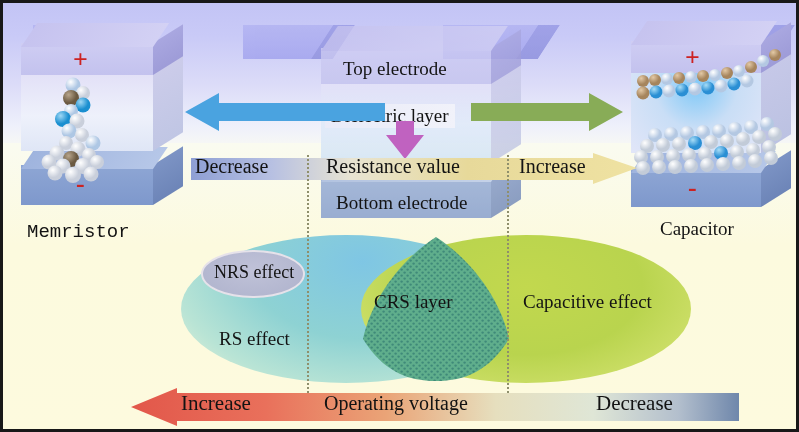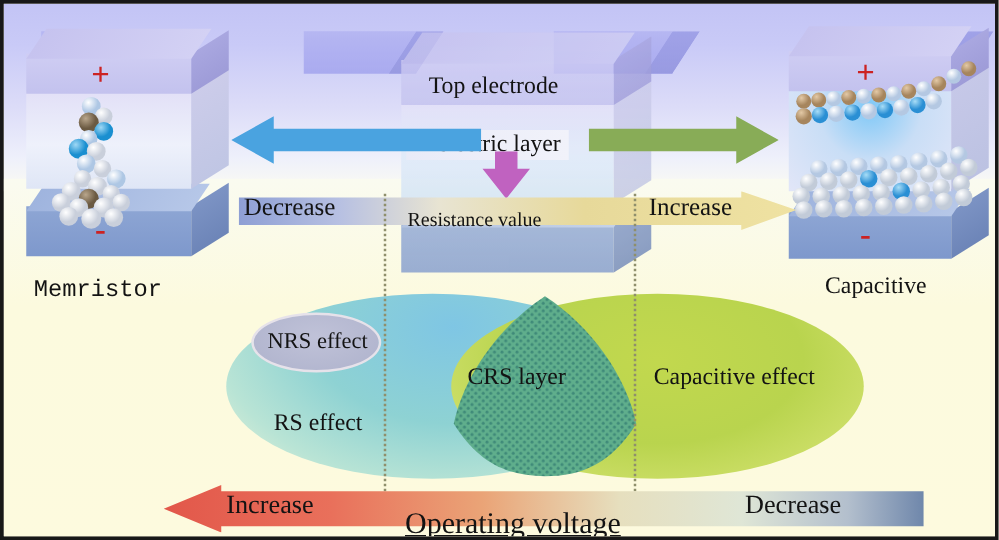--- a/index.html
+++ b/index.html
@@ -121,20 +121,21 @@
     <div class="top" style="top:132px;height:22px;background:linear-gradient(90deg,#9fb4de,#b6c7e8);"></div>
     <div class="face" style="top:55px;height:80px;background:linear-gradient(180deg,#e4e2f8,#dfeaf9 50%,#cfe2f6);"></div>
     <div class="side" style="left:170px;top:55px;height:80px;background:linear-gradient(180deg,#cbcbe9,#bfc5e3);"></div>
     <div class="face" style="top:20px;height:36px;background:linear-gradient(180deg,#cfcdf3,#c3c2ee);"></div>
     <div class="side" style="left:170px;top:20px;height:36px;background:linear-gradient(180deg,#a9a7e0,#9e9cd8);"></div>
     <div class="top" style="top:-2px;height:25px;"></div>
   </div>
 
   <div class="lab hl" style="left:334px;top:54px;font-size:19px;">Top electrode</div>
   <div class="lab hl" style="left:322px;top:101px;font-size:19px;background:linear-gradient(90deg,#e9ebf8,#f1f2fa);">Dielectric layer</div>
+  <div class="lab hl" style="left:327px;top:188px;font-size:19px;">Bottom electrode</div>
 
   <div class="dev" style="left:628px;top:24px;width:130px;height:180px;">
     <div class="face" style="top:142px;height:38px;background:linear-gradient(180deg,#8ea6d4,#7e98cc);"></div>
     <div class="side" style="left:130px;top:142px;height:38px;background:linear-gradient(180deg,#7c93c4,#6d85b8);"></div>
     <div class="top" style="top:124px;height:22px;background:linear-gradient(90deg,#9fb4de,#b6c7e8);"></div>
     <div class="face" style="top:44px;height:82px;background:radial-gradient(ellipse at 50% 18%,#7ec8f7 0%,#c9def6 45%,#e2e6f8 100%);"></div>
     <div class="side" style="left:130px;top:44px;height:82px;background:linear-gradient(180deg,#c6c8e8,#bcc2e2);"></div>
     <div class="face" style="top:14px;height:32px;background:linear-gradient(180deg,#cfcdf3,#c3c2ee);"></div>
     <div class="side" style="left:130px;top:14px;height:32px;background:linear-gradient(180deg,#a9a7e0,#9e9cd8);"></div>
     <div class="top" style="top:-6px;height:24px;"></div>
@@ -217,21 +218,21 @@
         <circle cx="52" cy="140" r="7" fill="url(#cW)"></circle>
           <circle cx="68" cy="139" r="7" fill="url(#cW)"></circle>
         <circle cx="84" cy="138" r="7" fill="url(#cW)"></circle>
           <circle cx="100" cy="137" r="7" fill="url(#cW)"></circle>
         <circle cx="116" cy="136" r="7" fill="url(#cW)"></circle>
           <circle cx="132" cy="134" r="7" fill="url(#cW)"></circle>
         <circle cx="148" cy="131" r="7" fill="url(#cW)"></circle>
       </g>
     </svg>
   </div>
-  <div class="lab" style="left:657px;top:215px;font-size:19px;">Capacitive</div>
+  <div class="lab" style="left:657px;top:215px;font-size:19px;">Capacitor</div>
 
   <svg class="arrow" style="left:182px;top:88px;" width="200" height="42">
     <polygon points="0,21 34,2 34,12 200,12 200,30 34,30 34,40" fill="#4aa3e0"></polygon>
   </svg>
 
   <svg class="arrow" style="left:468px;top:88px;" width="152" height="42">
     <polygon points="152,21 118,2 118,12 0,12 0,30 118,30 118,40" fill="#88ac57"></polygon>
   </svg>
 
   <svg class="arrow" style="left:381px;top:118px;" width="42" height="38">
@@ -244,21 +245,21 @@
         <stop offset="0" stop-color="#8e9fd4"></stop>
         <stop offset="0.18" stop-color="#b7c0e2"></stop>
         <stop offset="0.36" stop-color="#e8e4d2"></stop>
         <stop offset="0.62" stop-color="#e7d99a"></stop>
         <stop offset="1" stop-color="#efe2a2"></stop>
       </linearGradient>
     </defs>
     <polygon points="0,5 402,5 402,0 446,15 402,31 402,27 0,27" fill="url(#resg)"></polygon>
   </svg>
   <div class="lab" style="left:192px;top:152px;font-size:20px;">Decrease</div>
-  <div class="lab" style="left:323px;top:152px;font-size:16px;margin-top:13px;">Resistance value</div>
+  <div class="lab" style="left:323px;top:152px;font-size:20px;">Resistance value</div>
   <div class="lab" style="left:516px;top:152px;font-size:20px;">Increase</div>
 
   <div class="ell" style="left:178px;top:232px;width:330px;height:148px;
               background:radial-gradient(ellipse at 55% 18%,#7fc6e4 0%,#8ed2d3 45%,#b9e4d5 75%,#f2f5d8 100%);"></div>
   <div class="ell" style="left:358px;top:232px;width:330px;height:148px;
               background:radial-gradient(ellipse at 50% 35%,#c2d84e 0%,#b9d44e 50%,#cfe06b 82%,#eef0bd 100%);"></div>
 
   <svg style="position:absolute;left:358px;top:232px;" width="150" height="148">
     <defs>
       <pattern id="dots" width="6" height="6" patternUnits="userSpaceOnUse">
@@ -291,16 +292,16 @@
         <stop offset="0.42" stop-color="#eaa477"></stop>
         <stop offset="0.60" stop-color="#e6dfbe"></stop>
         <stop offset="0.76" stop-color="#dfe6d6"></stop>
         <stop offset="0.90" stop-color="#b3bfcd"></stop>
         <stop offset="1" stop-color="#6f87ab"></stop>
       </linearGradient>
     </defs>
     <polygon points="0,19 46,0 46,5 608,5 608,33 46,33 46,38" fill="url(#volg)"></polygon>
   </svg>
   <div class="lab" style="left:178px;top:388px;font-size:21px;">Increase</div>
-  <div class="lab" style="left:321px;top:403px;font-size:24px;text-decoration:underline;">Operating voltage</div>
+  <div class="lab" style="left:321px;top:389px;font-size:20px;">Operating voltage</div>
   <div class="lab" style="left:593px;top:388px;font-size:21px;">Decrease</div>
 
 </div>
 
 </body></html>

